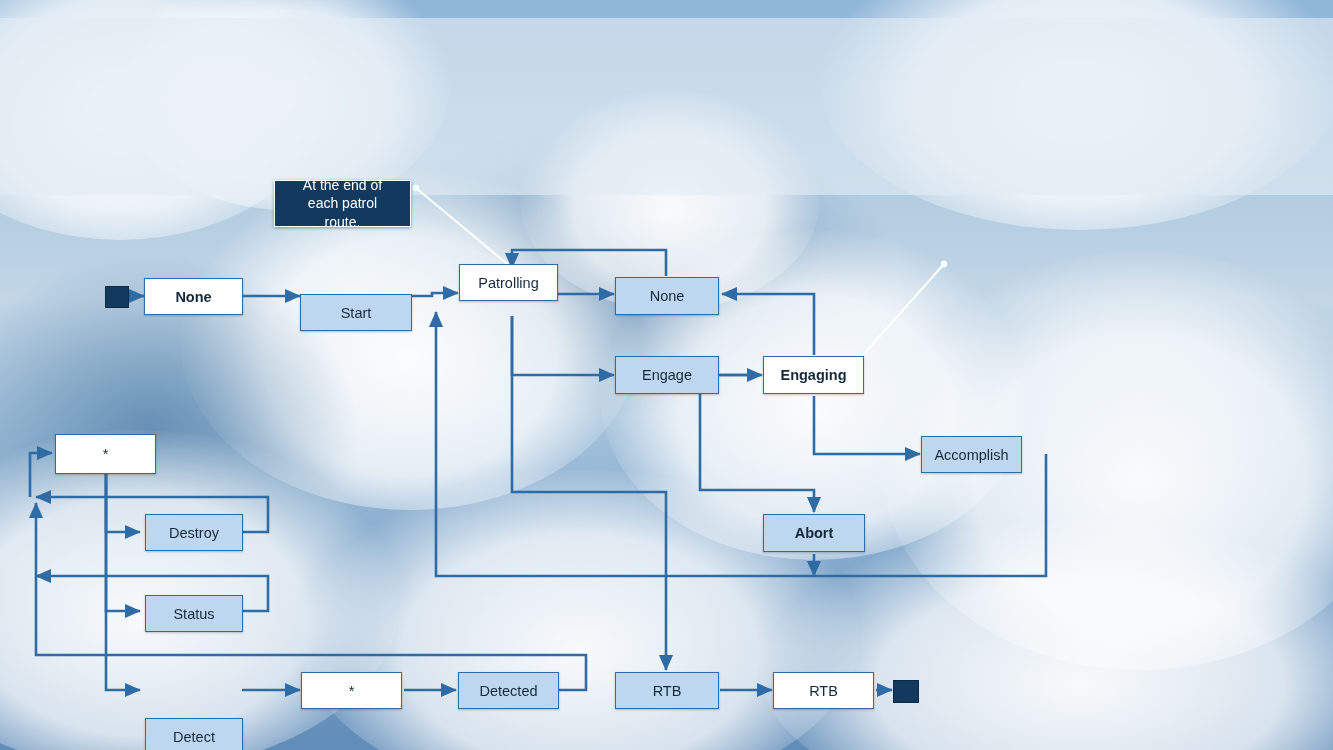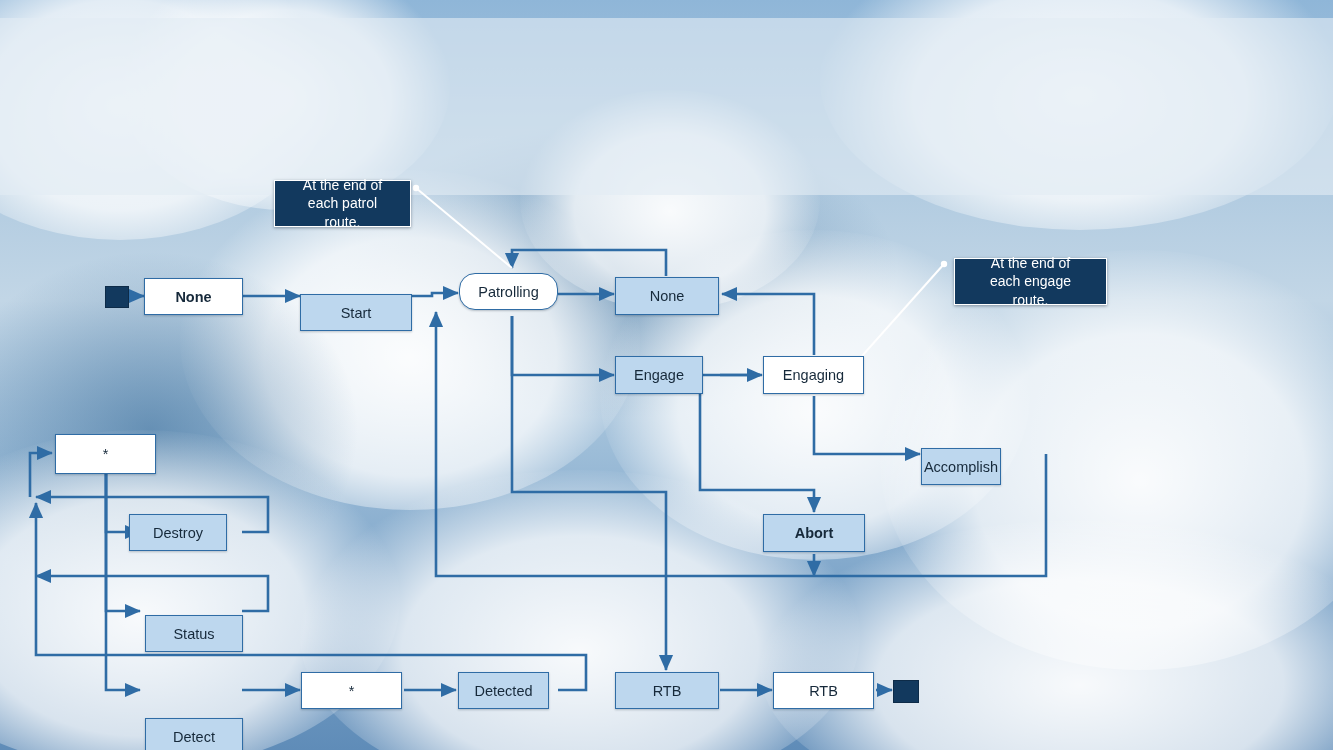--- a/index.html
+++ b/index.html
@@ -181,33 +181,32 @@
       <path d="M 944 264 L 862 356"></path>
     </g>
     <circle cx="416" cy="188" r="3.2" fill="#ffffff"></circle>
     <circle cx="944" cy="264" r="3.2" fill="#ffffff"></circle>
   </svg>
 
   <div class="terminal" style="left:105px; top:286px; width:22px; height:20px;"></div>
   <div class="terminal" style="left:893px; top:680px; width:24px; height:21px;"></div>
 
   <div class="note" style="left:274px; top:180px; width:137px; height:47px;">At the end of each patrol route.</div>
-  <div class="note" style="left:954px; top:258px; width:153px; height:47px;">At the end of each engage route.</div>
 
   <div class="node white" style="left:144px; top:278px; width:99px; height:37px;font-weight:bold;">None</div>
   <div class="node blue" style="left:300px; top:294px; width:112px; height:37px;">Start</div>
-  <div class="node white" style="left:459px; top:273px; width:99px; height:37px;border-radius:16px;">Patrolling</div>
+  <div class="node white" style="left:459px; top:264px; width:99px; height:37px;">Patrolling</div>
   <div class="node blue" style="left:615px; top:277px; width:104px; height:38px;">None</div>
-  <div class="node blue" style="left:615px; top:356px; width:88px; height:38px;">Engage</div>
-  <div class="node white" style="left:763px; top:356px; width:101px; height:38px;">Engaging</div>
-  <div class="node blue" style="left:921px; top:448px; width:80px; height:37px;">Accomplish</div>
+  <div class="node blue" style="left:615px; top:356px; width:104px; height:38px;">Engage</div>
+  <div class="node white" style="left:763px; top:356px; width:101px; height:38px;font-weight:bold;">Engaging</div>
+  <div class="node blue" style="left:921px; top:436px; width:101px; height:37px;">Accomplish</div>
   <div class="node blue" style="left:763px; top:514px; width:102px; height:38px;font-weight:bold;">Abort</div>
 
   <div class="node white" style="left:55px; top:434px; width:101px; height:40px;">*</div>
-  <div class="node blue" style="left:129px; top:514px; width:98px; height:37px;">Destroy</div>
-  <div class="node blue" style="left:145px; top:615px; width:98px; height:37px;">Status</div>
+  <div class="node blue" style="left:145px; top:514px; width:98px; height:37px;">Destroy</div>
+  <div class="node blue" style="left:145px; top:595px; width:98px; height:37px;">Status</div>
   <div class="node blue" style="left:145px; top:672px; width:98px; height:37px;margin-top:46px;">Detect</div>
   <div class="node white" style="left:301px; top:672px; width:101px; height:37px;">*</div>
-  <div class="node blue" style="left:458px; top:672px; width:91px; height:37px;">Detected</div>
+  <div class="node blue" style="left:458px; top:672px; width:101px; height:37px;">Detected</div>
   <div class="node blue" style="left:615px; top:672px; width:104px; height:37px;">RTB</div>
   <div class="node white" style="left:773px; top:672px; width:101px; height:37px;">RTB</div>
 
 </div>
 
 </body></html>

